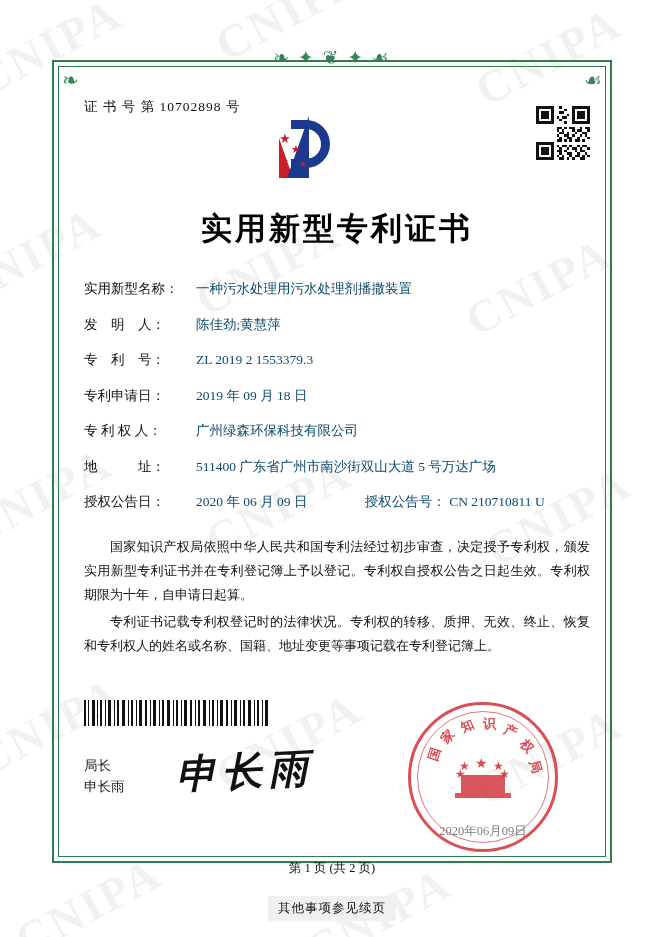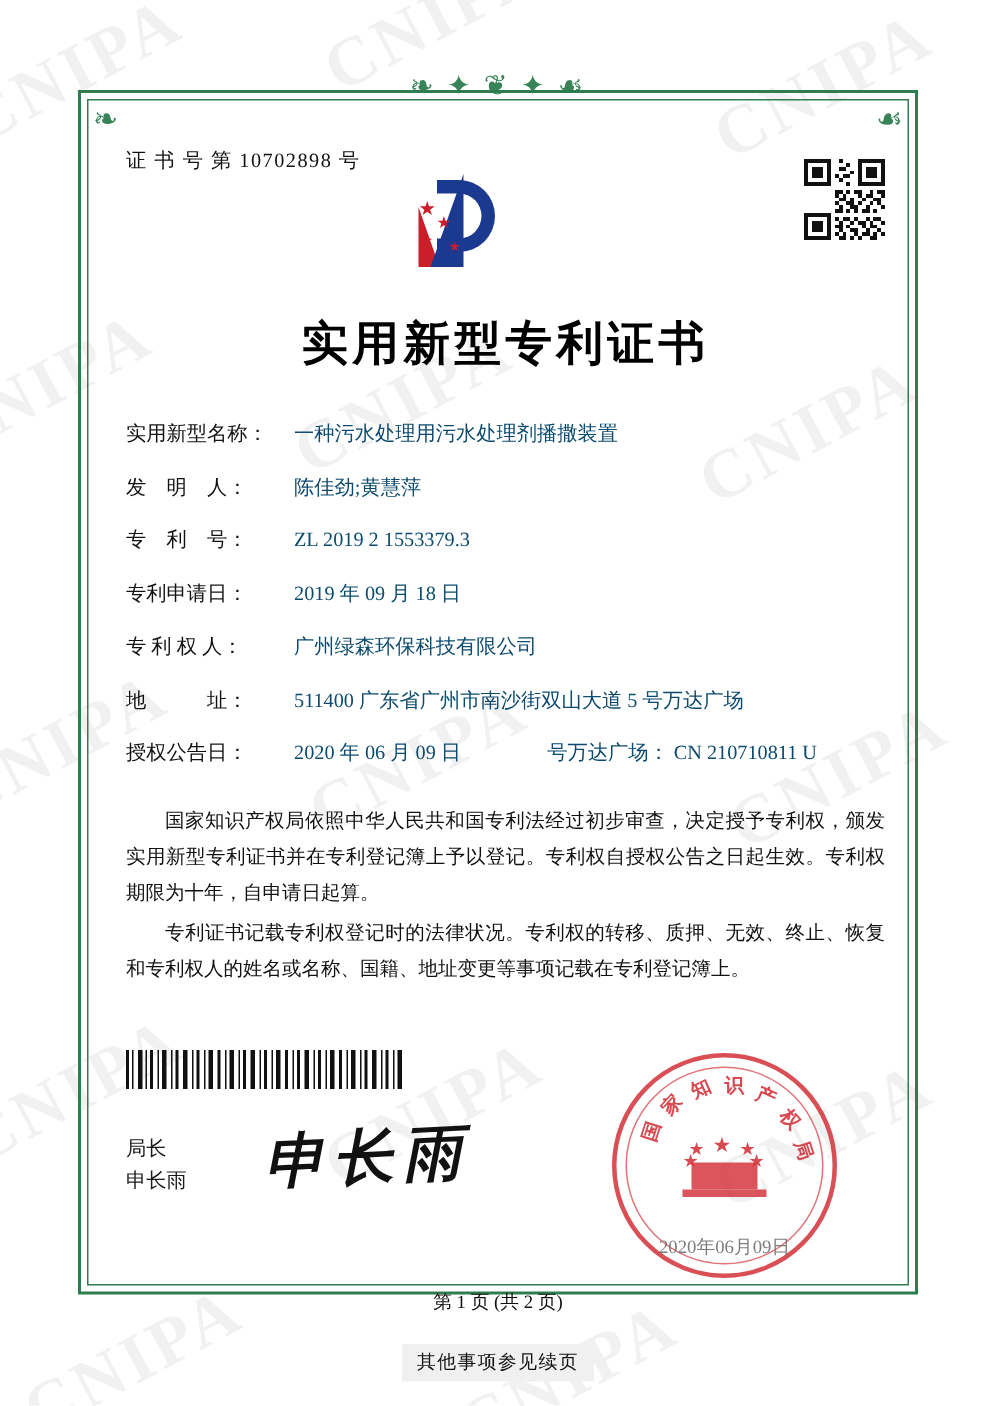--- a/index.html
+++ b/index.html
@@ -515,21 +515,21 @@
         <div class="field-label">地　　　址：</div>
         <div class="field-value">
           <span>511400 广东省广州市南沙街双山大道 5 号万达广场</span>
         </div>
       </div>
 
       <div class="field-row">
         <div class="field-label">授权公告日：</div>
         <div class="field-value">
           <span>2020 年 06 月 09 日</span>
-          <span class="inline-extra">号万达广场：</span>
+          <span class="inline-extra">授权公告号：</span>
           <span>CN 210710811 U</span>
         </div>
       </div>
 
     </div>
 
     <div class="body-text">
       <p>国家知识产权局依照中华人民共和国专利法经过初步审查，决定授予专利权，颁发实用新型专利证书并在专利登记簿上予以登记。专利权自授权公告之日起生效。专利权期限为十年，自申请日起算。</p>
       <p>专利证书记载专利权登记时的法律状况。专利权的转移、质押、无效、终止、恢复和专利权人的姓名或名称、国籍、地址变更等事项记载在专利登记簿上。</p>
     </div>

